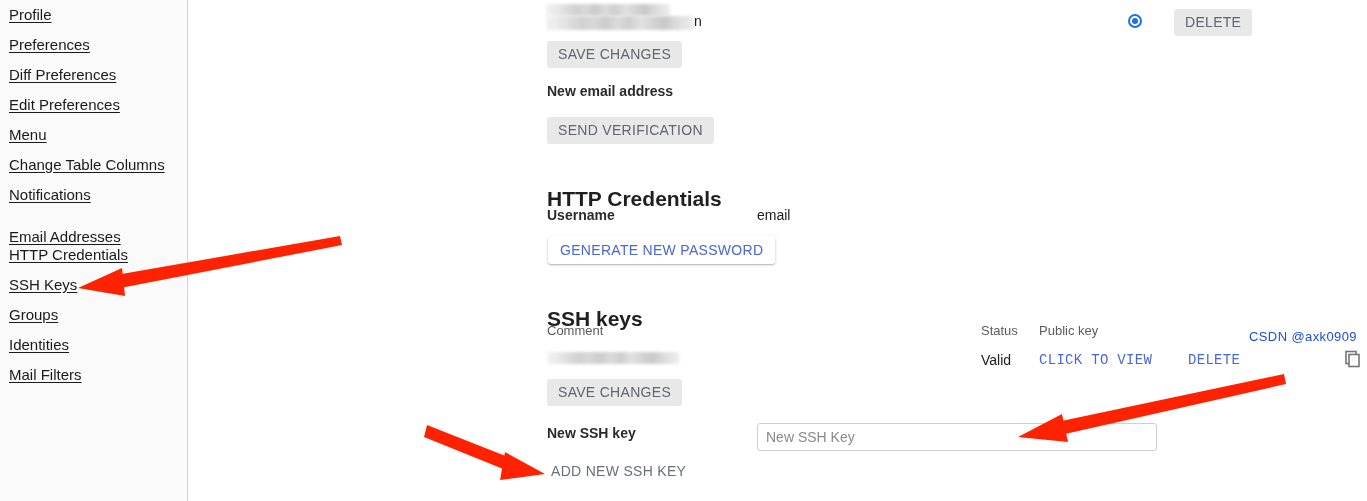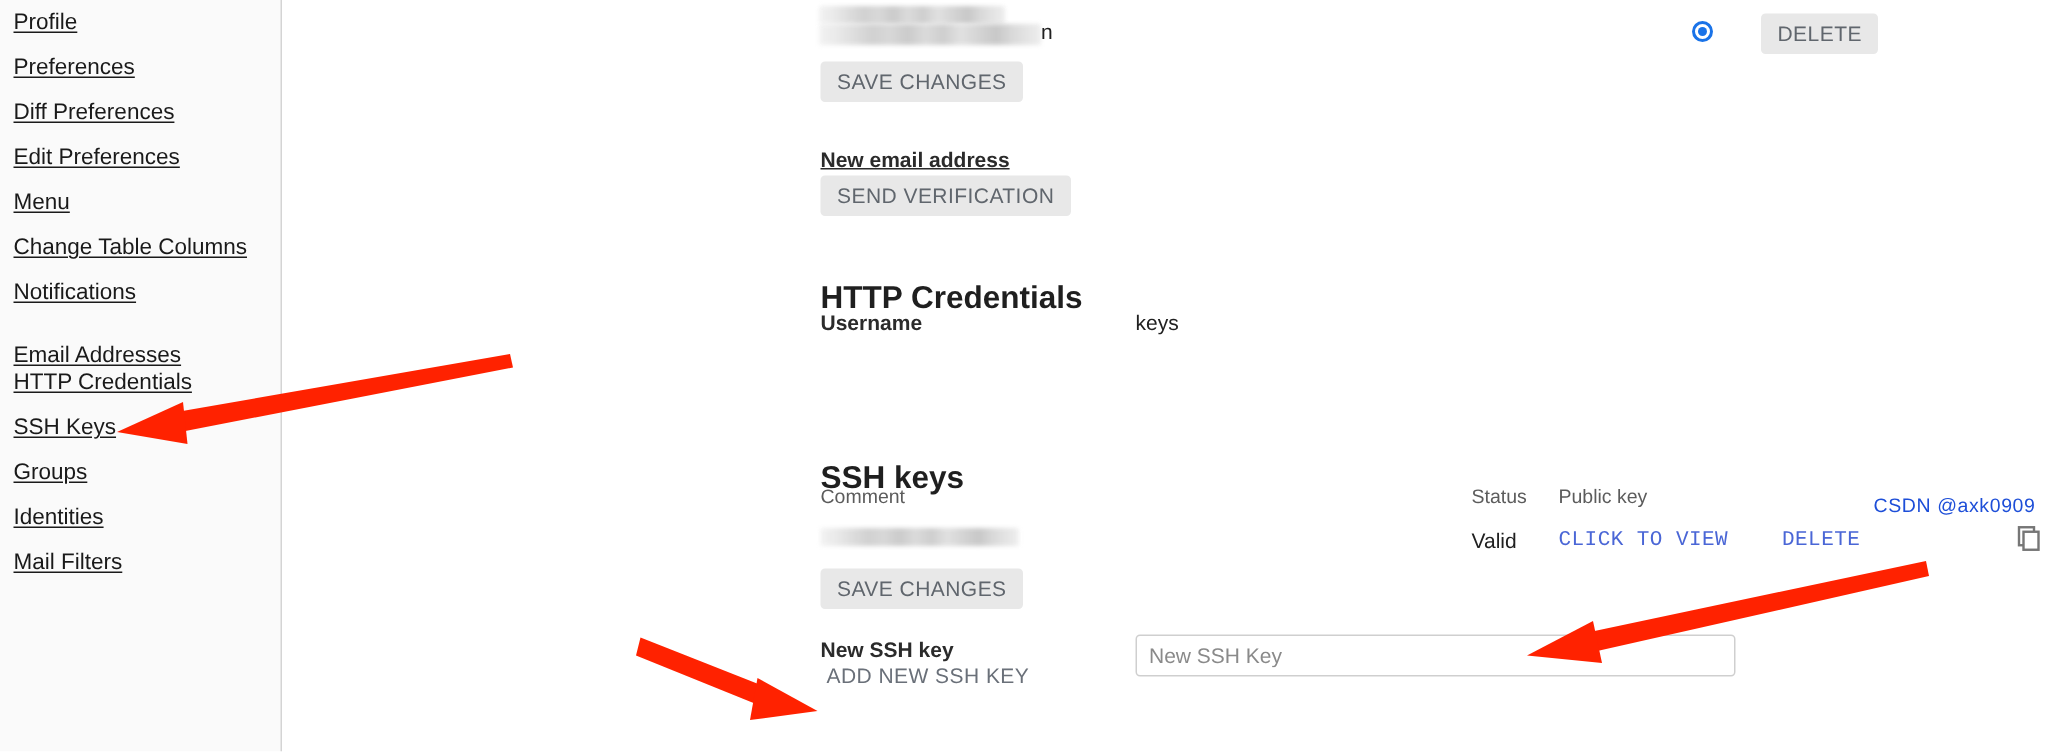--- a/index.html
+++ b/index.html
@@ -228,26 +228,27 @@
 
     <div class="blur-block" style="left:358px; top:4px; width:124px; height:12px;"></div>
     <div class="blur-block" style="left:358px; top:16px; width:148px; height:14px;"></div>
     <span class="value-plain" style="left:506px; top:13px;">n</span>
 
     <span class="radio-on" style="left:940px; top:14px;"></span>
     <button class="btn-gray" style="left:986px; top:9px;">DELETE</button>
 
     <button class="btn-gray" style="left:359px; top:41px;">SAVE CHANGES</button>
 
-    <span class="label-bold" style="left:359px; top:98px;text-decoration:underline;">New email address</span>
+    <span class="label-bold" style="left:359px; top:83px;">New email address</span>
     <button class="btn-gray" style="left:359px; top:117px;">SEND VERIFICATION</button>
 
     <h2 class="section-title" style="left:359px; top:170px;">HTTP Credentials</h2>
     <span class="label-bold" style="left:359px; top:207px;">Username</span>
-    <span class="value-plain" style="left:569px; top:207px;">keys</span>
+    <span class="value-plain" style="left:569px; top:207px;">email</span>
+    <button class="btn-raised" style="left:360px; top:236px;">GENERATE NEW PASSWORD</button>
 
     <h2 class="section-title" style="left:359px; top:290px;">SSH keys</h2>
 
     <span class="col-header" style="left:359px; top:323px;">Comment</span>
     <span class="col-header" style="left:793px; top:323px;">Status</span>
     <span class="col-header" style="left:851px; top:323px;">Public key</span>
 
     <div>
       <div class="blur-block" style="left:359px; top:352px; width:132px; height:12px;"></div>
       <span class="value-plain" style="left:793px; top:352px;">Valid</span>
@@ -258,21 +259,21 @@
           <rect x="5.0" y="4.5" width="10" height="12" fill="#ffffff" stroke="#767676" stroke-width="1.6"></rect>
         </svg>
       </span>
       <button class="link-blue" style="left:1000px; top:352px;">DELETE</button>
     </div>
 
     <button class="btn-gray" style="left:359px; top:379px;">SAVE CHANGES</button>
 
     <span class="label-bold" style="left:359px; top:425px;">New SSH key</span>
     <input class="text-input" type="text" style="left: 569px; top: 423px; width: 400px; height: 28px;" placeholder="New SSH Key">
-    <button class="btn-flat-gray" style="left:363px; top:442px;">ADD NEW SSH KEY</button>
+    <button class="btn-flat-gray" style="left:363px; top:463px;">ADD NEW SSH KEY</button>
 
   </main>
 
   <svg id="arrows" viewBox="0 0 1367 501" xmlns="http://www.w3.org/2000/svg">
 
     <g>
       <polygon points="340,236 110,276 115,289 342,245" fill="#FF2200"></polygon>
       <polygon points="78,288 122,268 125,296" fill="#FF2200"></polygon>
     </g>
 

